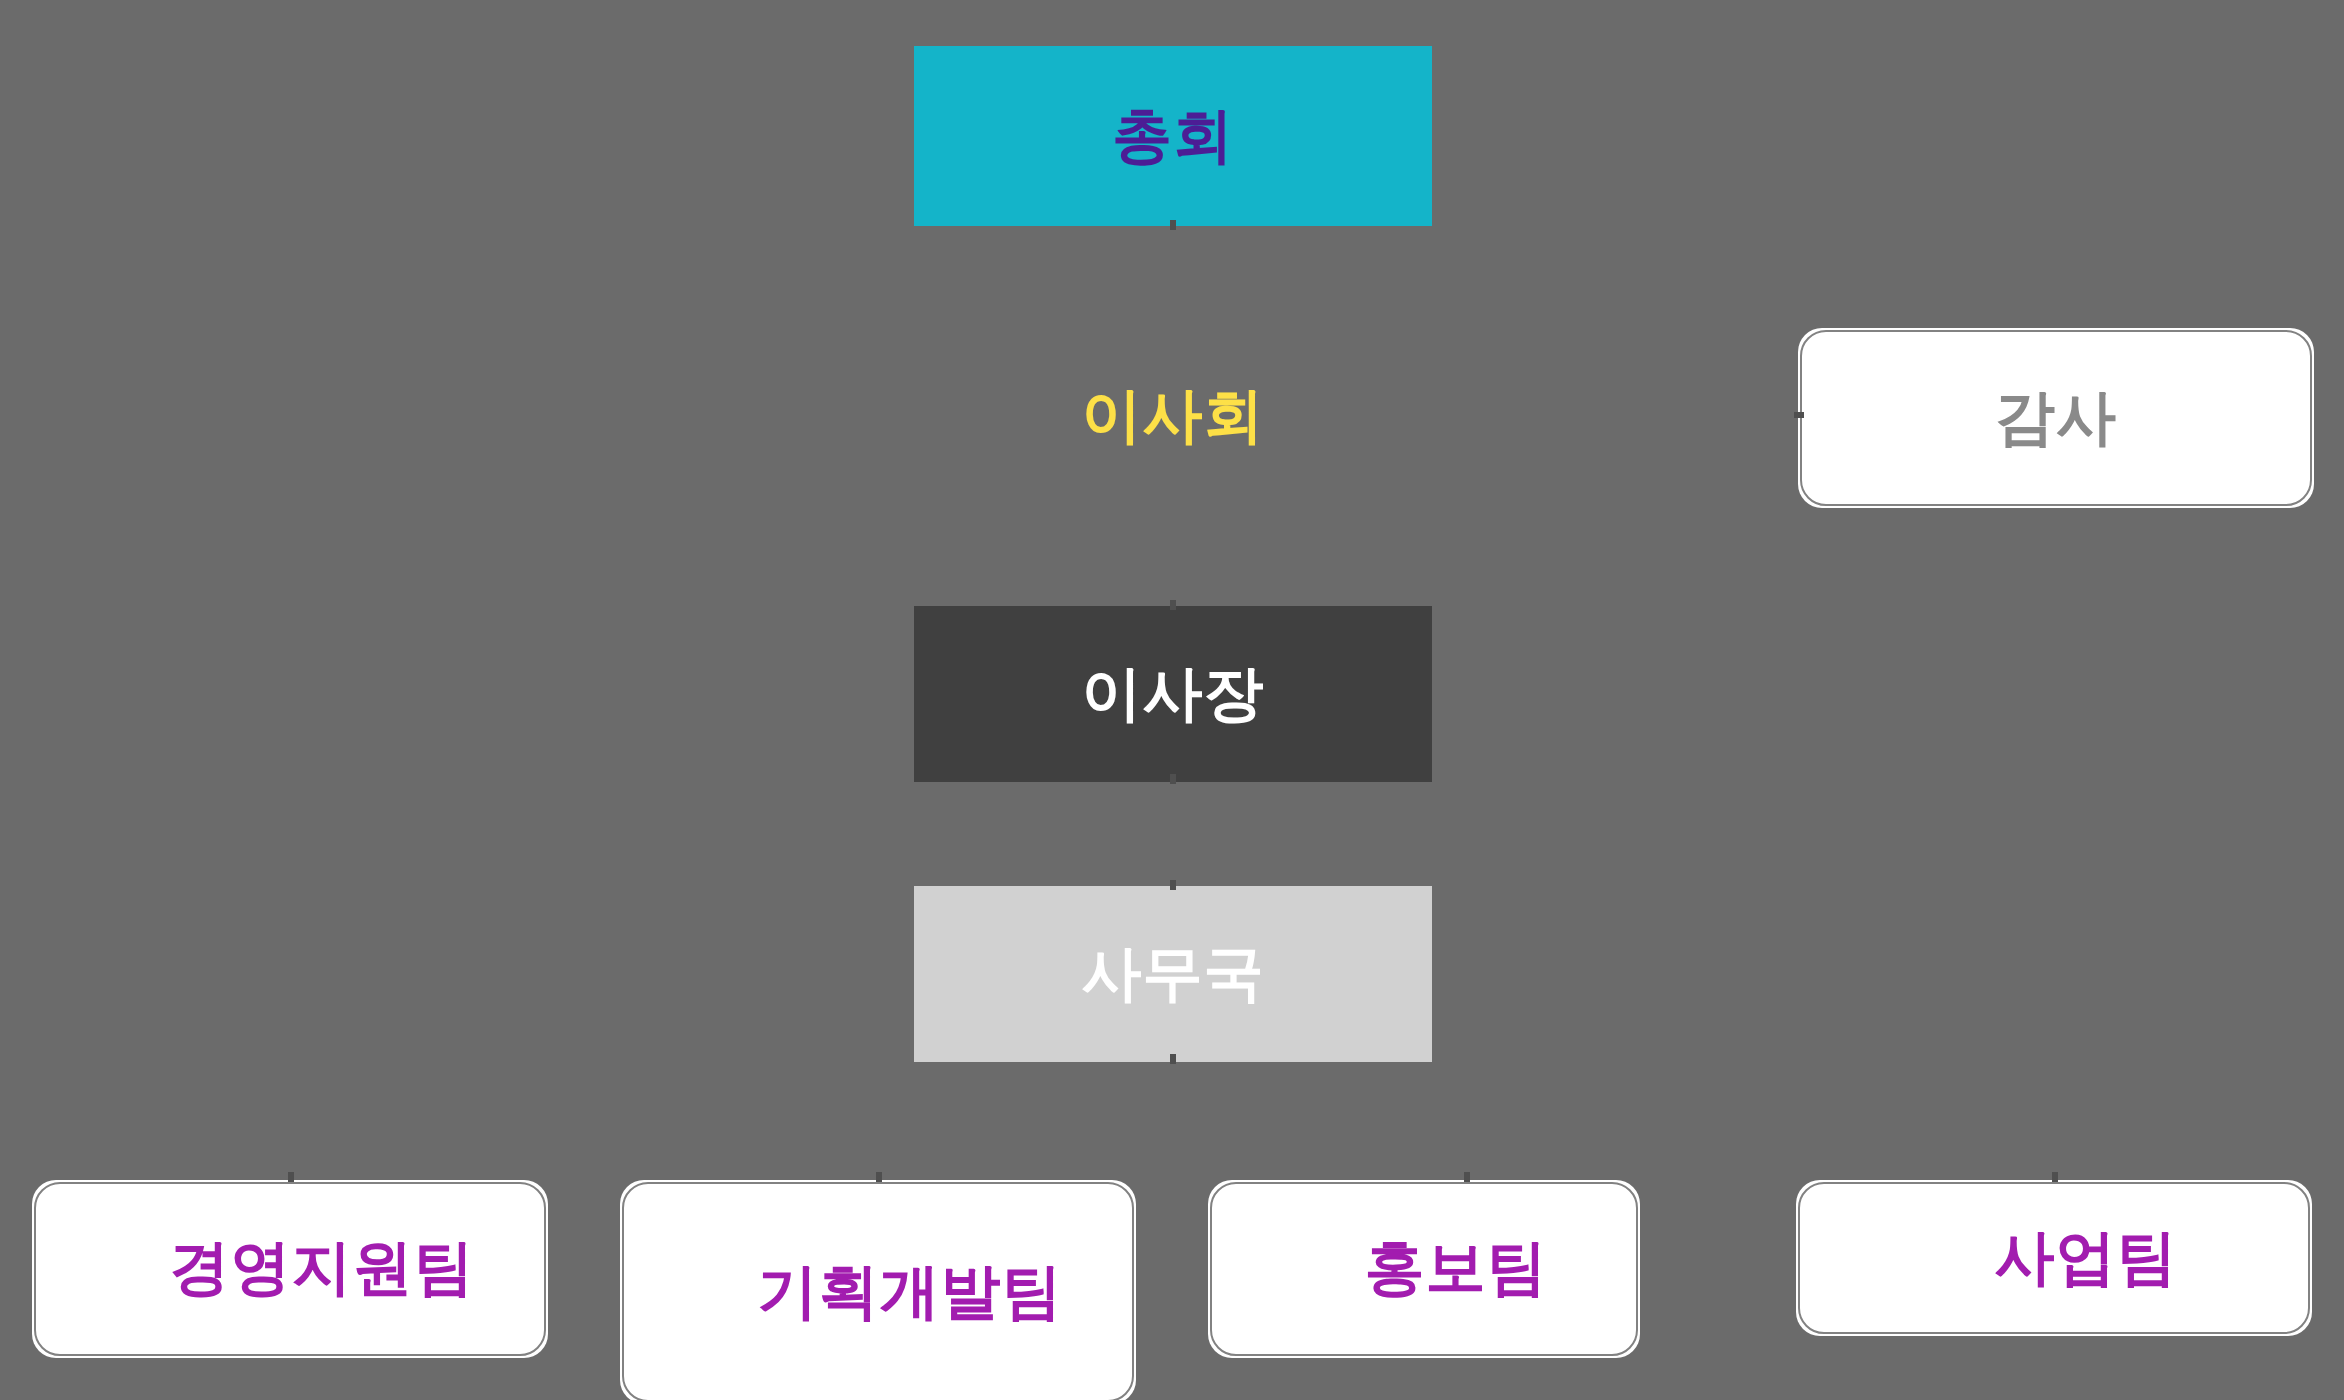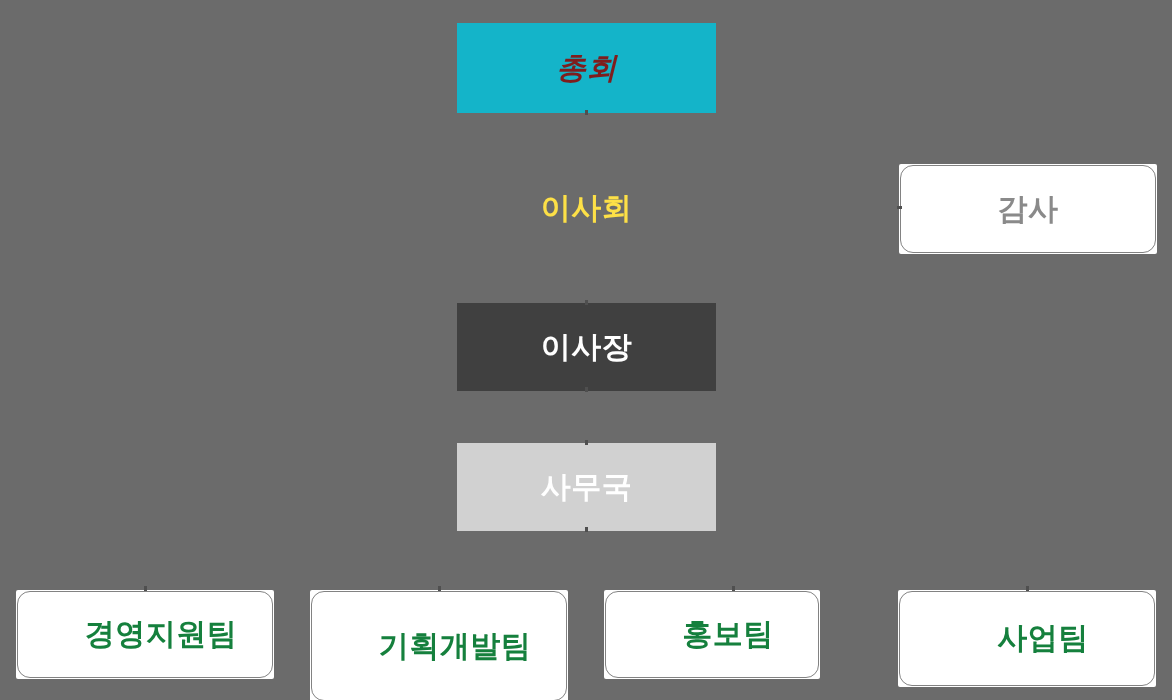--- a/index.html
+++ b/index.html
@@ -19,62 +19,61 @@
     display: flex;
     align-items: center;
     justify-content: center;
     font-size: 30px;
     font-weight: bold;
     letter-spacing: 0.5px;
     box-sizing: border-box;
   }
   .node-teal {
     background: #14b4c9;
-    color: #7f1d1d;
-    font-style: italic;
+    color: #4c1d95;
   }
   .node-bg {
     background: transparent;
     color: #fde047;
   }
   .node-gray-medium {
     background: #404040;
     color: #ffffff;
   }
   .node-gray-light {
     background: #d1d1d1;
     color: #ffffff;
   }
   .node-white {
     background: #ffffff;
-    border-radius: 2px;
+    border-radius: 12px;
     color: #8a8a8a;
   }
   .node-white::before {
     content: "";
     position: absolute;
     inset: 1px;
     border: 1px solid #828282;
     border-radius: 13px;
     pointer-events: none;
   }
   .node-white.team {
-    color: #15803d;
+    color: #a21caf;
     padding-left: 32px;
   }
   
   .pos-assembly    { left: 457px; top: 23px;  width: 259px; height: 90px; }
   .pos-board       { left: 457px; top: 163px; width: 259px; height: 90px; }
   .pos-auditor     { left: 899px; top: 164px; width: 258px; height: 90px; }
   .pos-chairman    { left: 457px; top: 303px; width: 259px; height: 88px; }
   .pos-secretariat { left: 457px; top: 443px; width: 259px; height: 88px; }
   .pos-team1       { left: 16px;  top: 590px; width: 258px; height: 89px; }
   .pos-team2       { left: 310px; top: 590px; width: 258px; height: 112px; }
   .pos-team3       { left: 604px; top: 590px; width: 216px; height: 89px; }
-  .pos-team4       { left: 898px; top: 590px; width: 258px; height: 97px; }
+  .pos-team4       { left: 898px; top: 590px; width: 258px; height: 78px; }
   
   .tick {
     position: absolute;
     background: #4f4f4f;
     width: 3px;
     height: 5px;
   }
   .tick-h {
     width: 5px;
     height: 3px;

